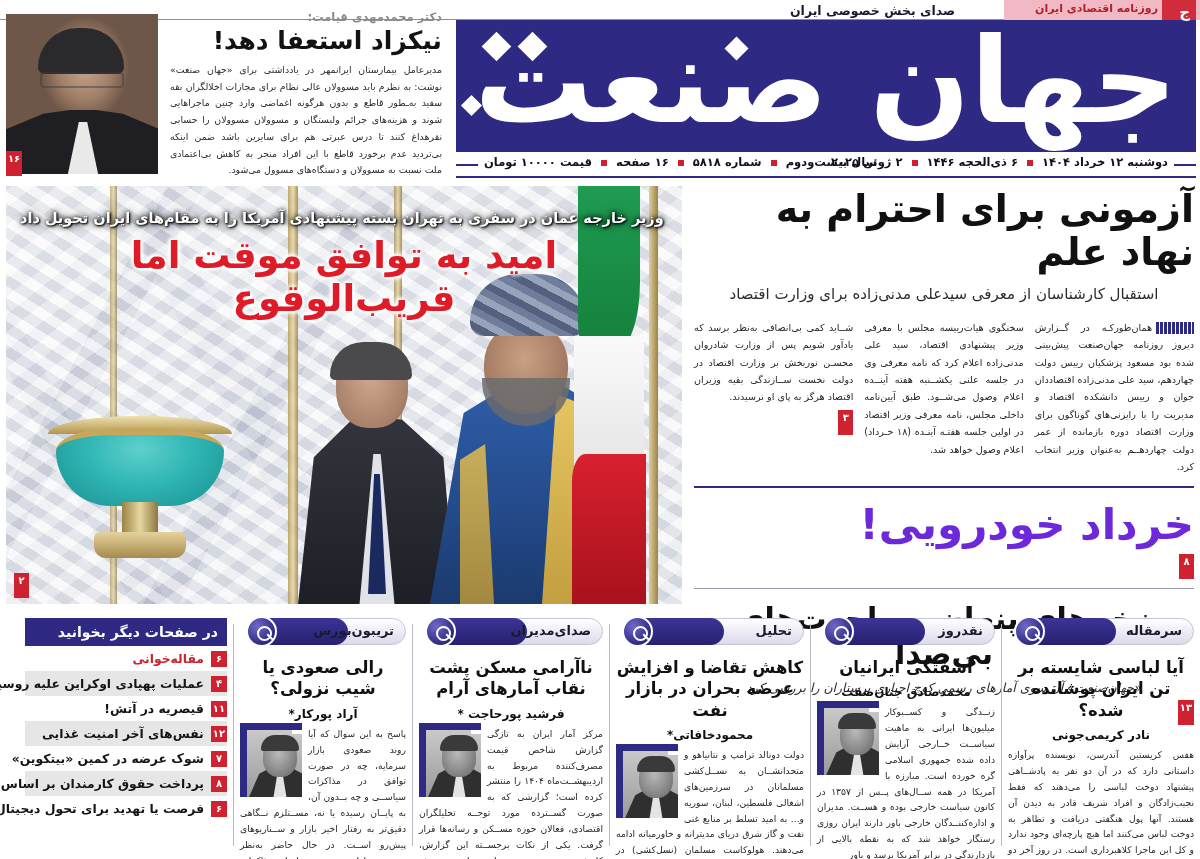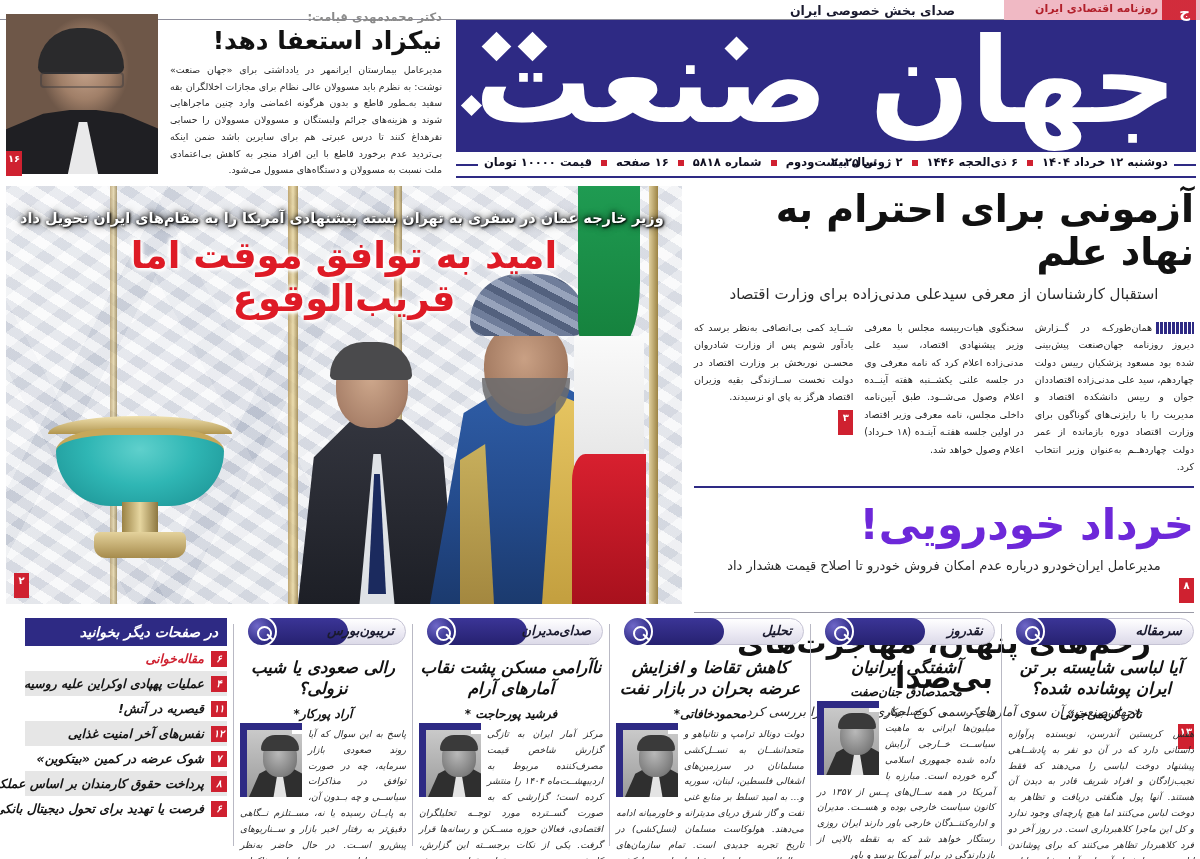--- a/index.html
+++ b/index.html
@@ -200,21 +200,21 @@
   .hr-thin { height: 1px; background: #9a9aa6; margin: 9px 0 0; }
 
   .lead-h2 { font-size: 42px; font-weight: bold; color: #6d28d9; margin-top: 12px; letter-spacing: -.8px; }
   .lead-h2sub { text-align: center; font-size: 13px; color: #2b2b2b; margin-top: 9px; }
   .lead-h3 { text-align: center; font-size: 30px; font-weight: bold; color: #111; margin-top: 12px; letter-spacing: -.8px; }
   .lead-h3sub { text-align: center; font-size: 12.5px; color: #2b2b2b; margin-top: 9px; font-style: italic; }
   .badge-right { text-align: right; margin-top: 5px; }
 
   
   .bottom { position: absolute; top: 612px; left: 0; width: 1200px; height: 247px; display: flex; direction: rtl; }
-  .bcol { position: relative; height: 247px; padding: 0 6px; font-style: italic; }
+  .bcol { position: relative; height: 247px; padding: 0 6px; }
   .bsep { width: 1px; background: #b9b9c4; margin-top: 12px; height: 222px; }
 
   .cap { position: relative; height: 30px; margin-top: 6px; }
   .cap-pill {
     position: absolute; top: 0; right: 0; left: 26px; height: 27px;
     background: linear-gradient(180deg,#ffffff 0%, #eceaf4 55%, #dcdae8 100%);
     border: 1px solid #c5c3d4; border-radius: 14px;
   }
   .cap-blue {
     position: absolute; top: 0; left: 24px; width: 84px; height: 27px;
@@ -374,21 +374,20 @@
       </div>
       <div class="lead-col">سخنگوی هیات‌رییسه مجلس با معرفی وزیر پیشنهادی اقتصاد، سید علی مدنی‌زاده اعلام کرد که نامه معرفی وی در جلسه علنی یکشــنبه هفته آینــده اعلام وصول می‌شــود. طبق آیین‌نامه داخلی مجلس، نامه معرفی وزیر اقتصاد در اولین جلسه هفتـه آینـده (۱۸ خـرداد) اعلام وصول خواهد شد.</div>
       <div class="lead-col">
         <span>شــاید کمی بی‌انصافی به‌نظر برسد که یادآور شویم پس از وزارت شادروان محسـن نوربخش بر وزارت اقتصاد در دولت نخست ســازندگی بقیه وزیران اقتصاد هرگز به پای او نرسیدند.</span>
         <div class="lead-badge"><span class="pagebadge">۳</span></div>
       </div>
     </div>
     <div class="hr-blue"></div>
 
     <div class="lead-h2">خرداد خودرویی!</div>
-    <div class="lead-h2sub">مدیرعامل ایران‌خودرو درباره عدم امکان فروش خودرو تا اصلاح قیمت هشدار داد</div>
     <div class="badge-right"><span class="pagebadge">۸</span></div>
     <div class="hr-thin"></div>
 
     <div class="lead-h3">زخم‌های پنهان، مهاجرت‌های بی‌صدا</div>
     <div class="lead-h3sub">«جهان‌صنعت» آن سوی آمارهای رسمی کوچ اجباری پرستاران را بررسی کرد</div>
     <div class="badge-right"><span class="pagebadge">۱۳</span></div>
   </div>
 
   <div class="bottom">
 

